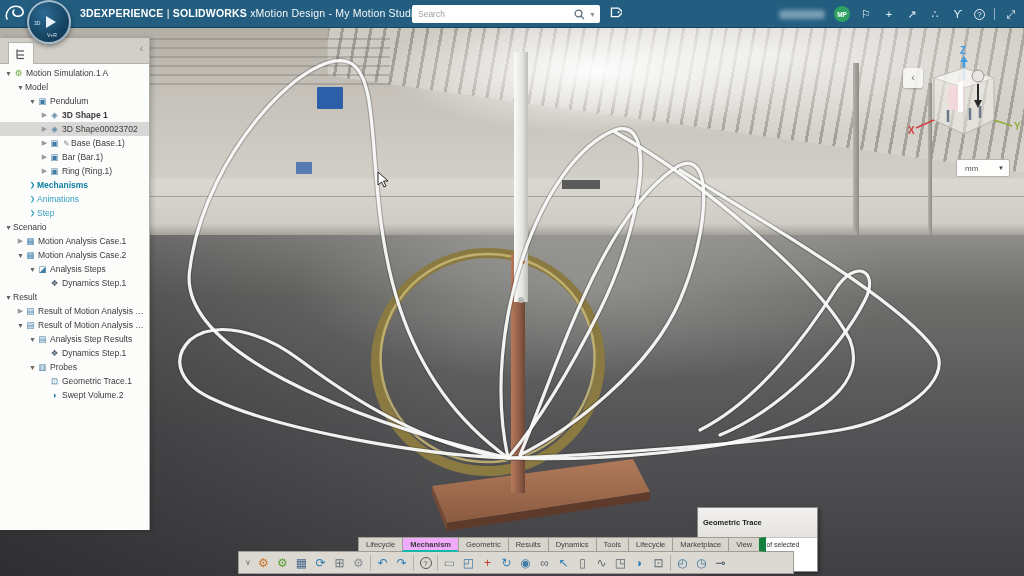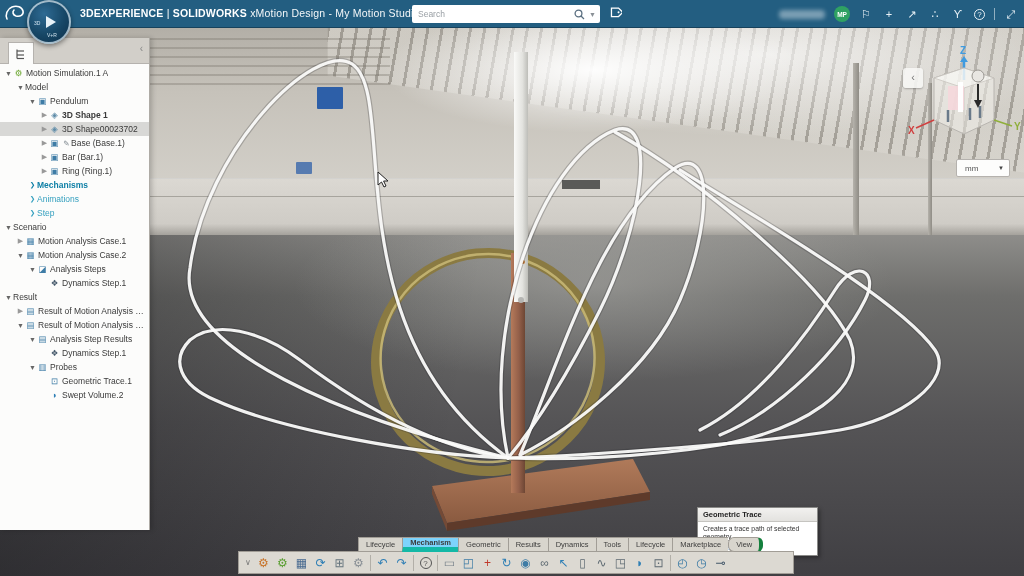--- a/index.html
+++ b/index.html
@@ -68,21 +68,21 @@
   #collapse-right{position:absolute;left:903px;top:40px;width:20px;height:20px;border-radius:3px;
     background:rgba(248,248,246,.85);color:#777;font-size:11px;text-align:center;line-height:18px;
     box-shadow:0 1px 2px rgba(0,0,0,.25);z-index:10;cursor:pointer;}
   #units-dd{position:absolute;left:956px;top:131px;width:54px;height:18px;background:#fdfdfc;
     border:1px solid #b5b2ae;border-radius:2px;display:flex;align-items:center;z-index:10;cursor:pointer;}
   #units-dd .val{flex:1;font-size:8px;color:#555;padding-left:8px;}
   #units-dd .arr{font-size:6px;color:#444;padding-right:5px;}
 
   #tooltip{position:absolute;left:697px;top:479px;width:121px;z-index:20;
     border:1px solid #8a8a88;box-shadow:2px 2px 4px rgba(0,0,0,.35);background:#fff;}
-  #tooltip .tt-title{background:linear-gradient(180deg,#f2f1ef,#e3e2df);padding:2px 5px;
+  #tooltip .tt-title{background:linear-gradient(180deg,#f2f1ef,#e3e2df);padding:10px 5px;
     font-size:7.5px;font-weight:bold;color:#222;border-bottom:1px solid #c5c4c0;}
   #tooltip .tt-body{padding:3px 5px 1px 5px;font-size:6.8px;color:#333;line-height:1.25;}
   #tooltip .tt-link{padding:1px 5px 4px 5px;font-size:6.8px;color:#2a6fb5;cursor:pointer;}
 
   
   #left-panel{position:absolute;left:0;top:38px;width:150px;height:492px;background:#fcfcfb;
     border-right:1px solid #aeaba5;box-shadow:2px 0 5px rgba(0,0,0,.2);z-index:30;}
   #panel-tabs{height:26px;background:#d2cfc9;border-bottom:1px solid #b5b2ae;position:relative;}
   #tree-tab{position:absolute;left:8px;top:4px;width:26px;height:22px;background:#fcfcfb;
     border:1px solid #b5b2ae;border-bottom:none;display:flex;align-items:center;justify-content:center;cursor:pointer;}
@@ -99,22 +99,22 @@
   .trow .arr.closed{color:#999;}
   .trow .arr.chev{font-size:6.5px;}
   .trow .ticon{width:11px;text-align:center;font-size:8.5px;flex:none;margin-right:2px;}
   .trow .xicon{width:9px;text-align:center;font-size:7.5px;flex:none;color:#6d7880;}
   .trow .lbl{overflow:hidden;text-overflow:ellipsis;}
 
   
   #ribbon-tabs{position:absolute;left:358px;top:537px;height:15px;display:flex;z-index:25;}
   .rtab{background:#d8d5cd;border:1px solid #a19d96;border-right:none;padding:0 7px;font-size:7.5px;
     color:#3c3c3c;display:flex;align-items:center;cursor:pointer;}
-  .rtab:last-child{border-right:4px solid #15803d;border-radius:6px;}
-  .rtab.active{background:#7dd3fc;border-bottom:5px solid #14b8a6;font-weight:bold;}
+  .rtab:last-child{border-right:7px solid #15803d;}
+  .rtab.active{background:#f0abfc;border-bottom:2px solid #14b8a6;font-weight:bold;}
   #toolbar{position:absolute;left:238px;top:551px;width:556px;height:23px;background:#dcd9d2;
     border:1px solid #a19d96;display:flex;align-items:center;padding:0 3px;z-index:24;}
   .tool{width:19px;height:19px;display:flex;align-items:center;justify-content:center;
     font-size:12px;cursor:pointer;border-radius:2px;}
   .tool.small{font-size:8px;width:12px;color:#666;}
   .tool.circled span{border:1px solid currentColor;border-radius:50%;width:12px;height:12px;
     font-size:8px;line-height:11px;text-align:center;display:block;}
   .tsep{width:1px;height:16px;background:#b2afa8;margin:0 2px;flex:none;}
 
   svg text{font-family:"Liberation Sans",sans-serif;}

